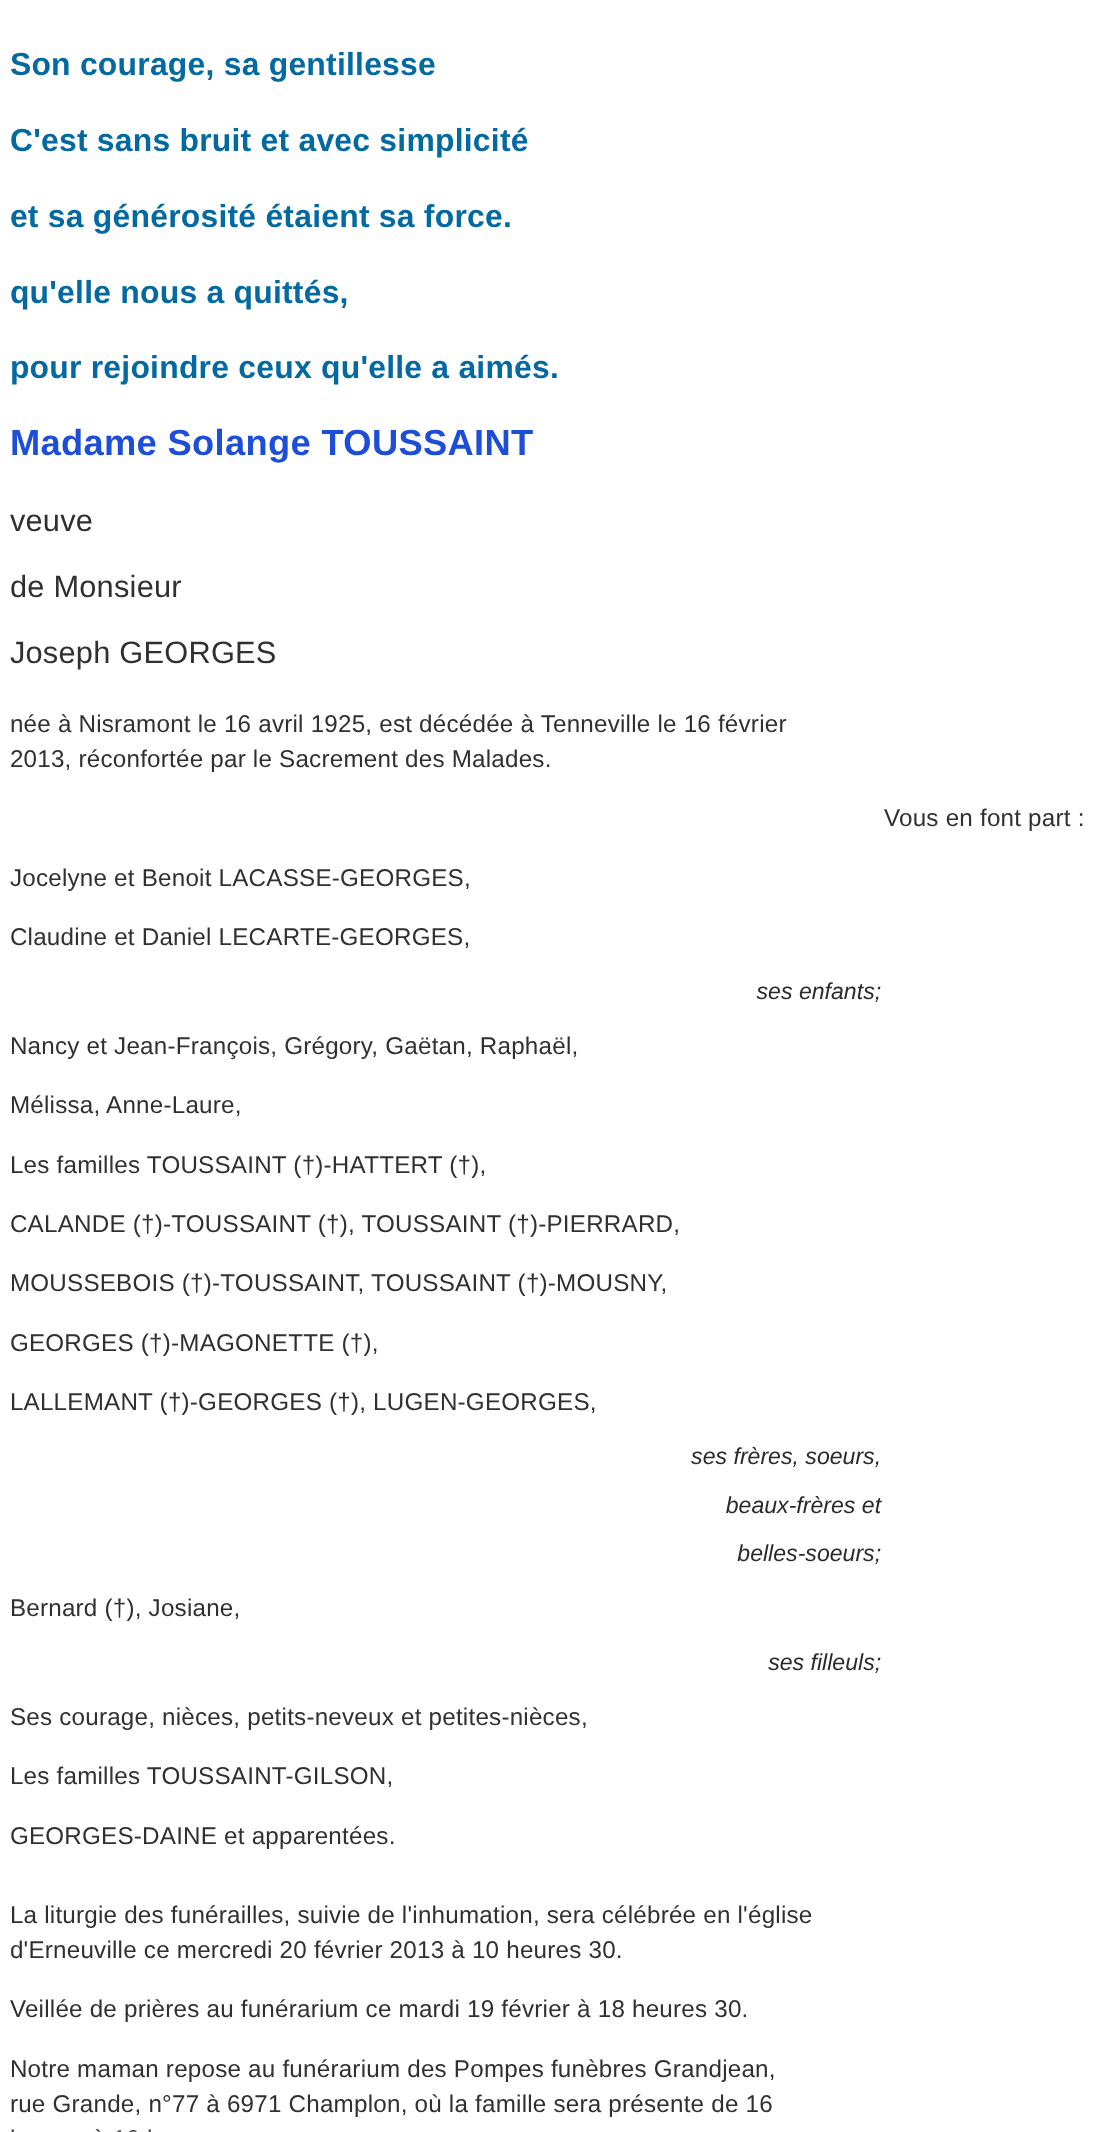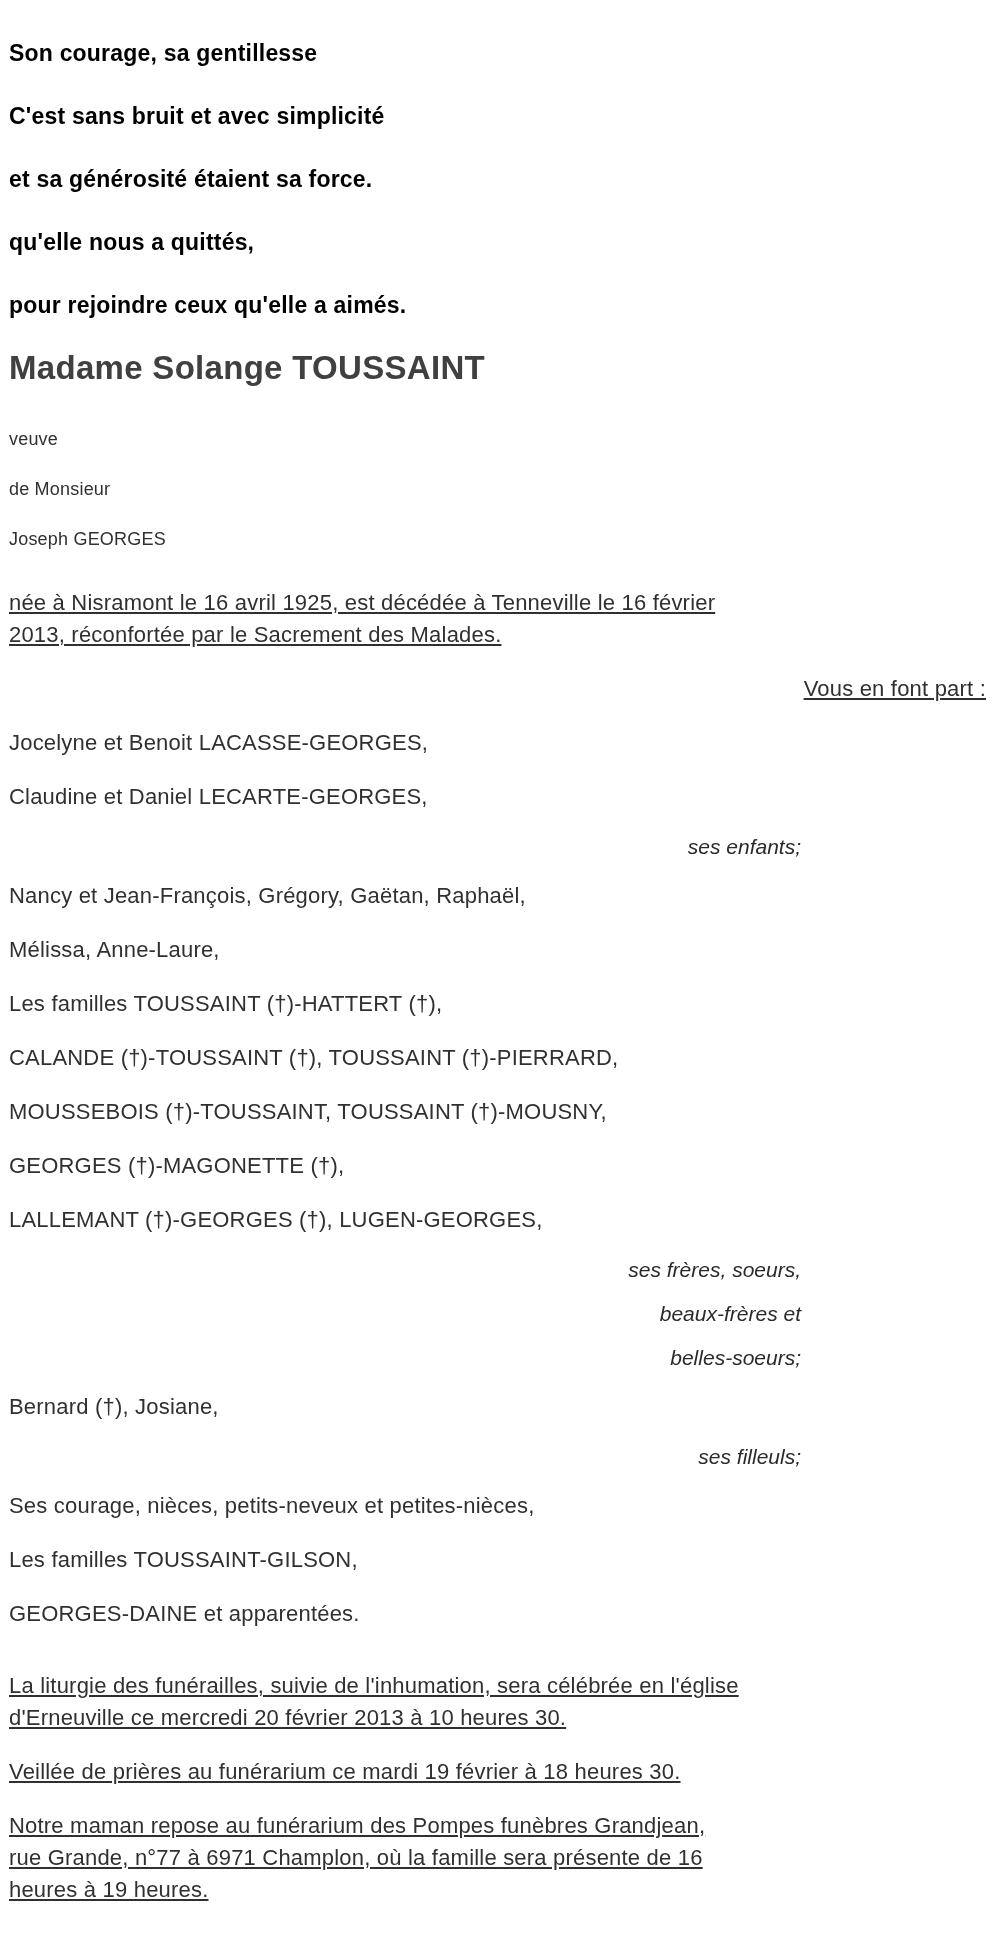--- a/index.html
+++ b/index.html
@@ -7,44 +7,43 @@
     width: 1000px;
     height: 1938px;
     background: #ffffff;
     color: #303030;
     font-family: "Liberation Sans", "DejaVu Sans", sans-serif;
     overflow: hidden;
   }
   .page { padding: 10px 14px 0 9px; }
 
   .intro p {
-    font-size: 23px;
+    font-size: 29px;
     font-weight: 700;
-    color: #000000;
+    color: #0369a1;
     line-height: 40px;
     letter-spacing: 0.2px;
   }
 
   .title {
     font-size: 33px;
     font-weight: 700;
-    color: #404040;
+    color: #1d4ed8;
     margin-top: 24px;
     letter-spacing: 0.3px;
   }
 
   .subtitle { margin-top: 36px; }
-  .subtitle p { font-size: 18px; line-height: 32px; letter-spacing: 0.2px; }
+  .subtitle p { font-size: 28px; line-height: 32px; letter-spacing: 0.2px; }
 
   .para {
     font-size: 22px;
     line-height: 32px;
     letter-spacing: 0.2px;
     white-space: pre-line;
-    text-decoration: underline;
   }
   .birth { margin-top: 32px; }
   .announce { margin-top: 10px; text-align: right; }
 
   .families { margin-top: 8px; }
   .name-line { font-size: 22px; line-height: 32px; letter-spacing: 0.2px; }
 
   .relations { margin-bottom: 10px; }
   .relation {
     font-size: 21px;

